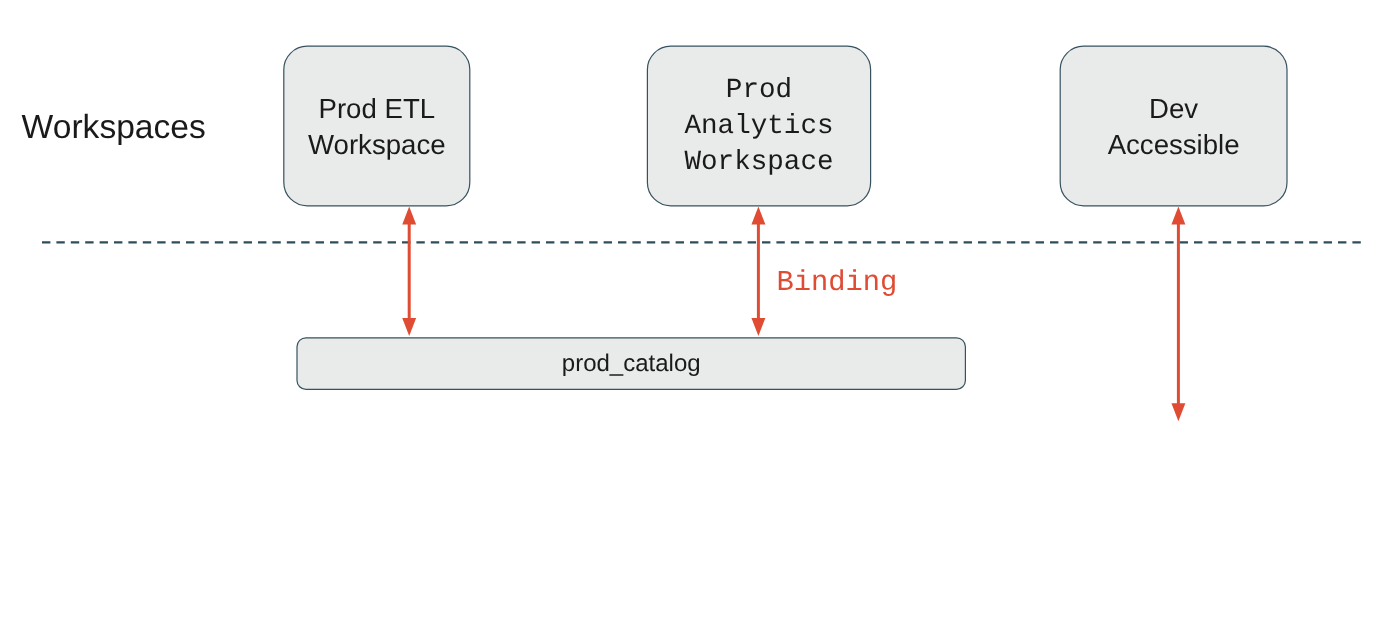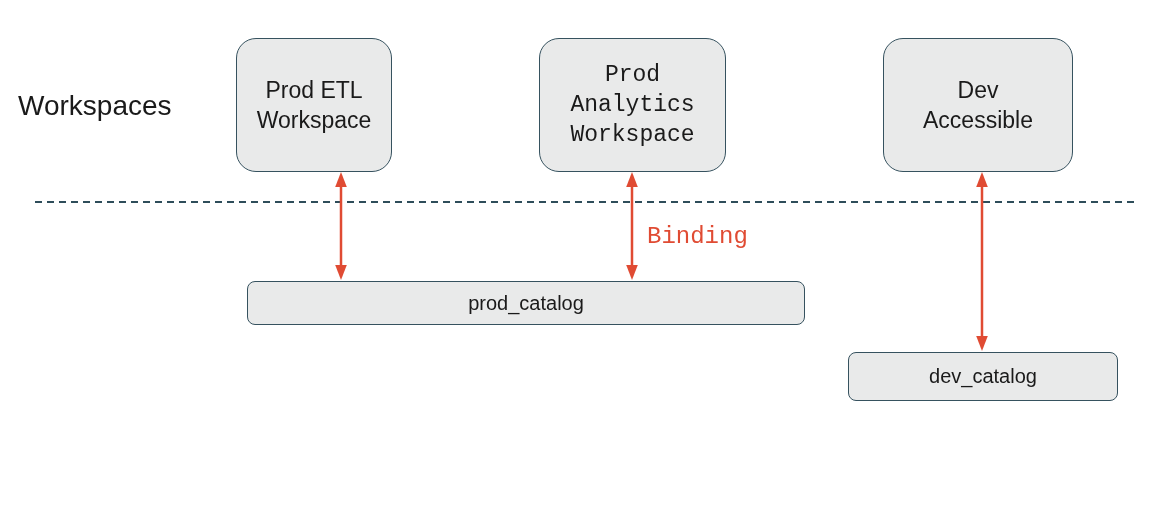--- a/index.html
+++ b/index.html
@@ -134,17 +134,14 @@
     <line x1="8" y1="10" x2="8" y2="169" stroke="currentColor" stroke-width="2.5"></line>
     <polygon points="8,179 13.8,164 2.2,164" fill="currentColor"></polygon>
   </svg>
 
   <div id="binding-label">Binding</div>
 
   <div class="catalog-box" id="cat-prod">
     <span>prod_catalog</span>
   </div>
 
-  <div class="catalog-box" id="cat-dev">
-    <span>dev_catalog</span>
-  </div>
 
 </div>
 
 </body></html>

